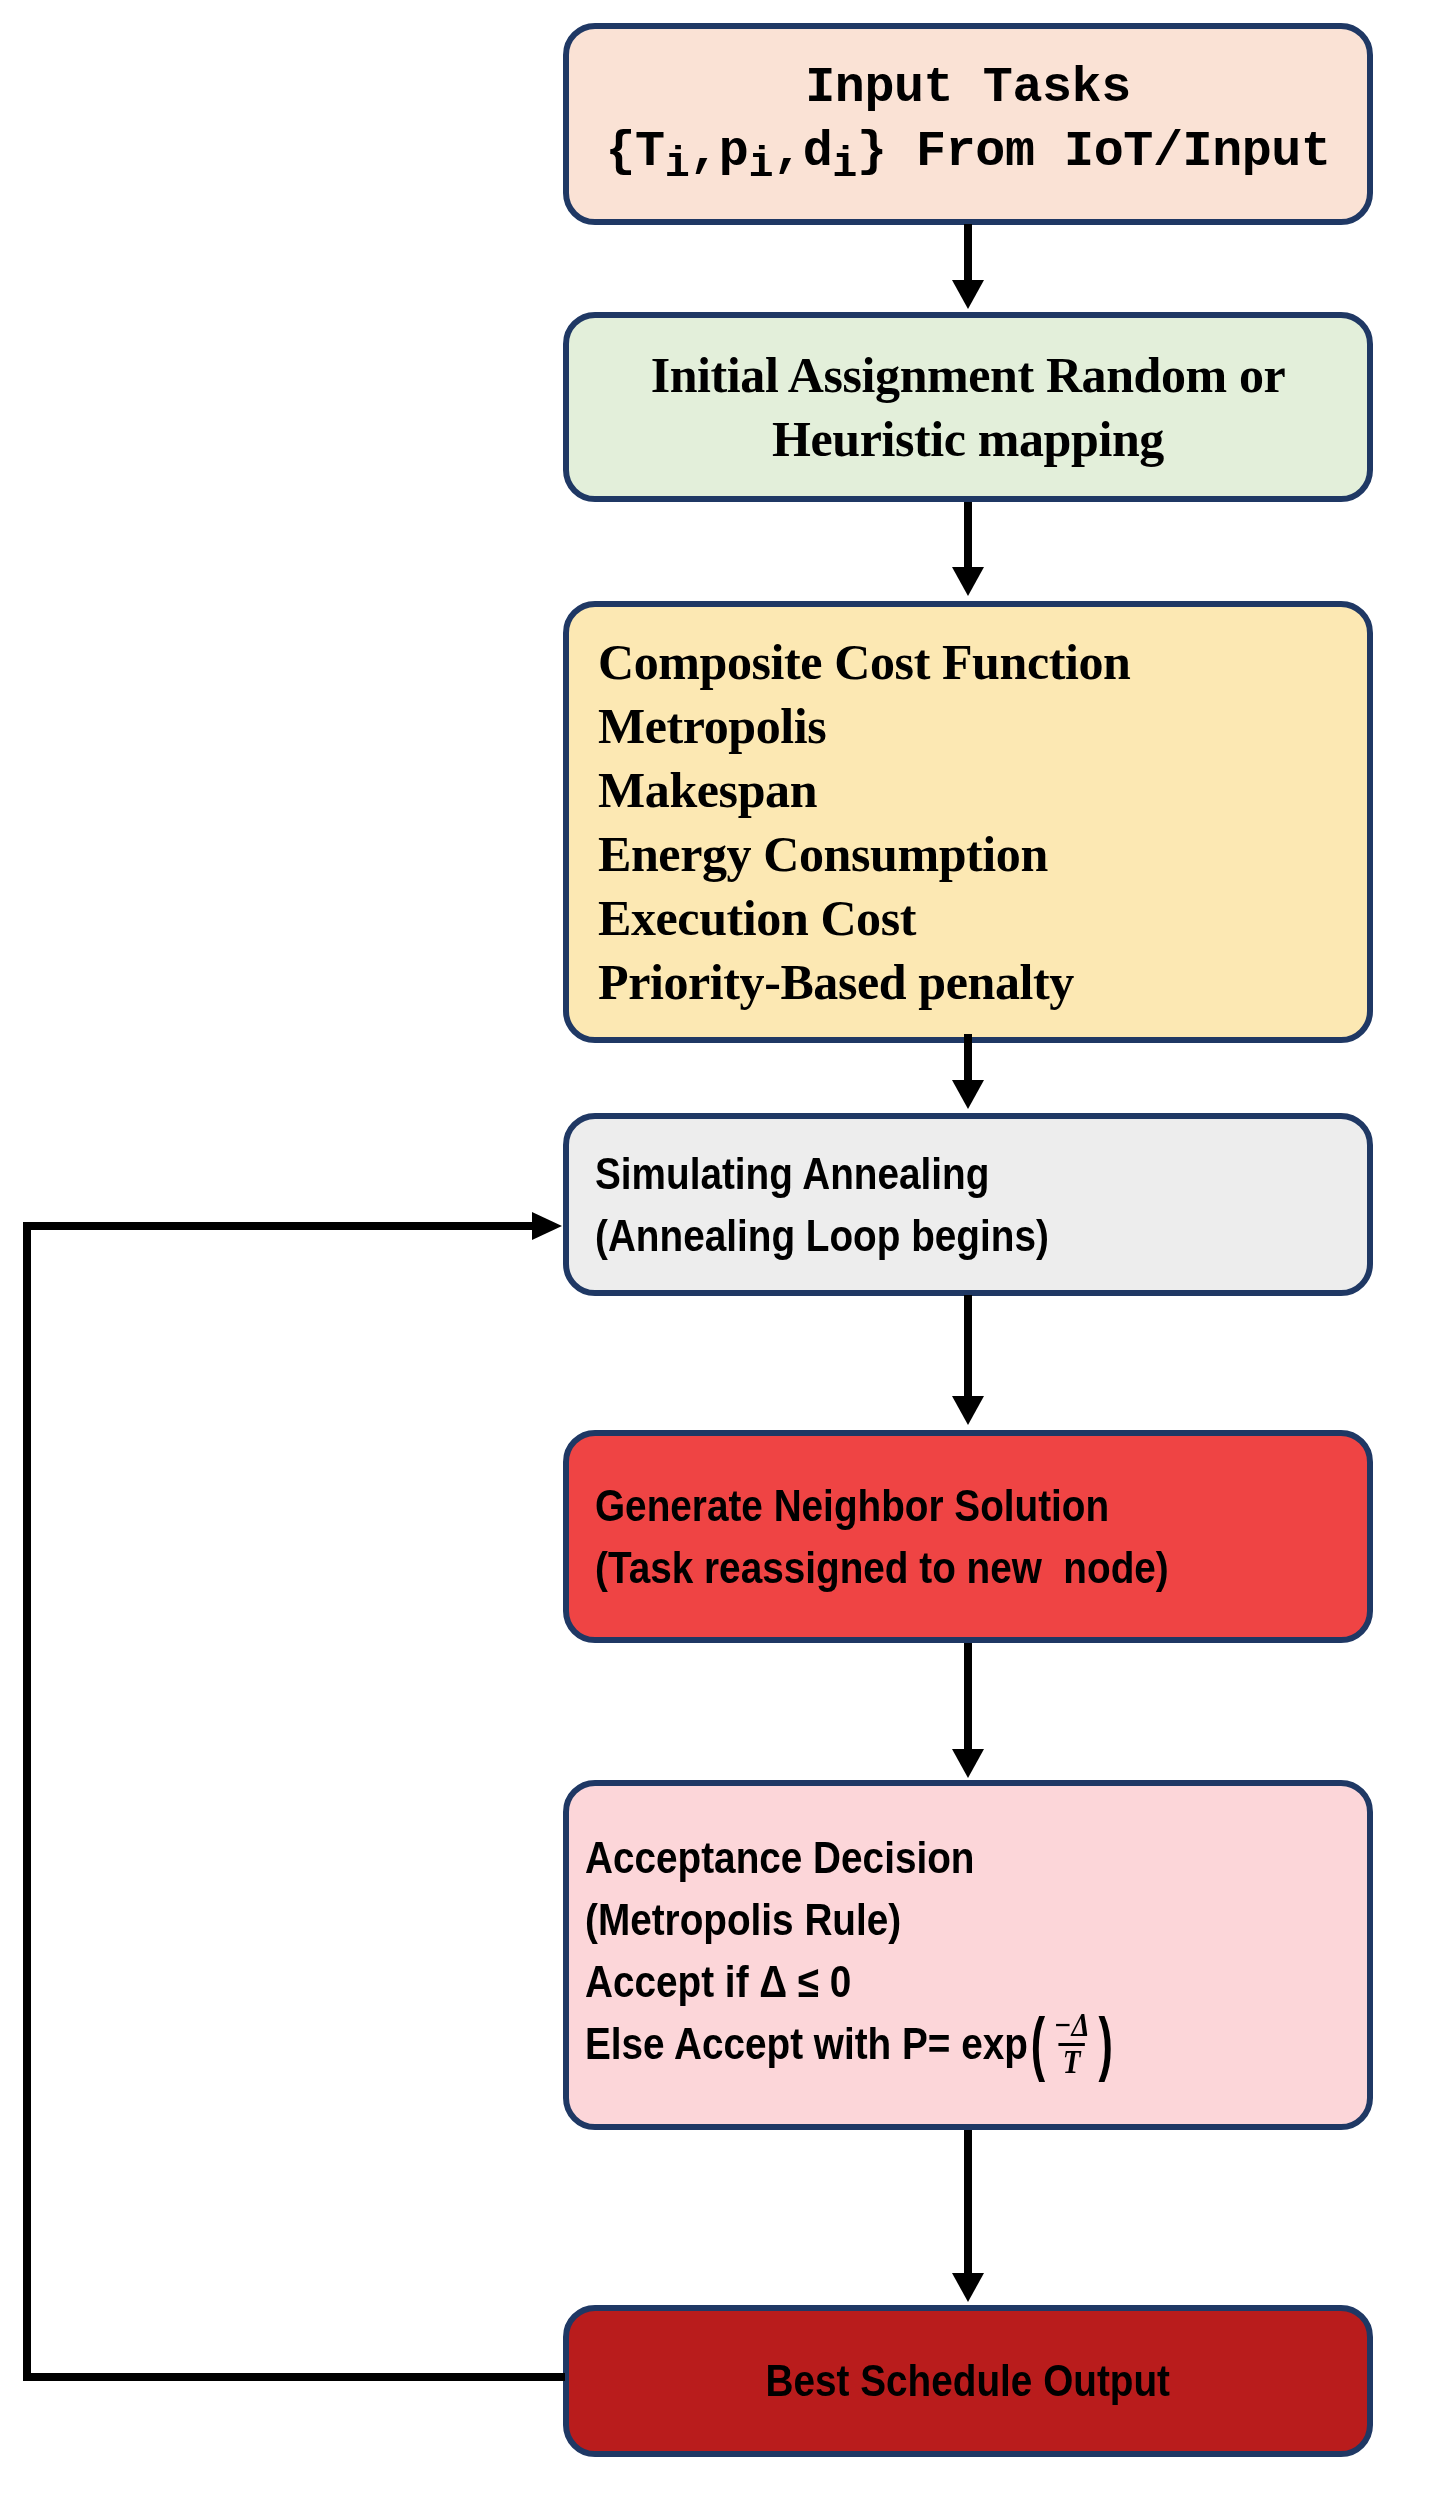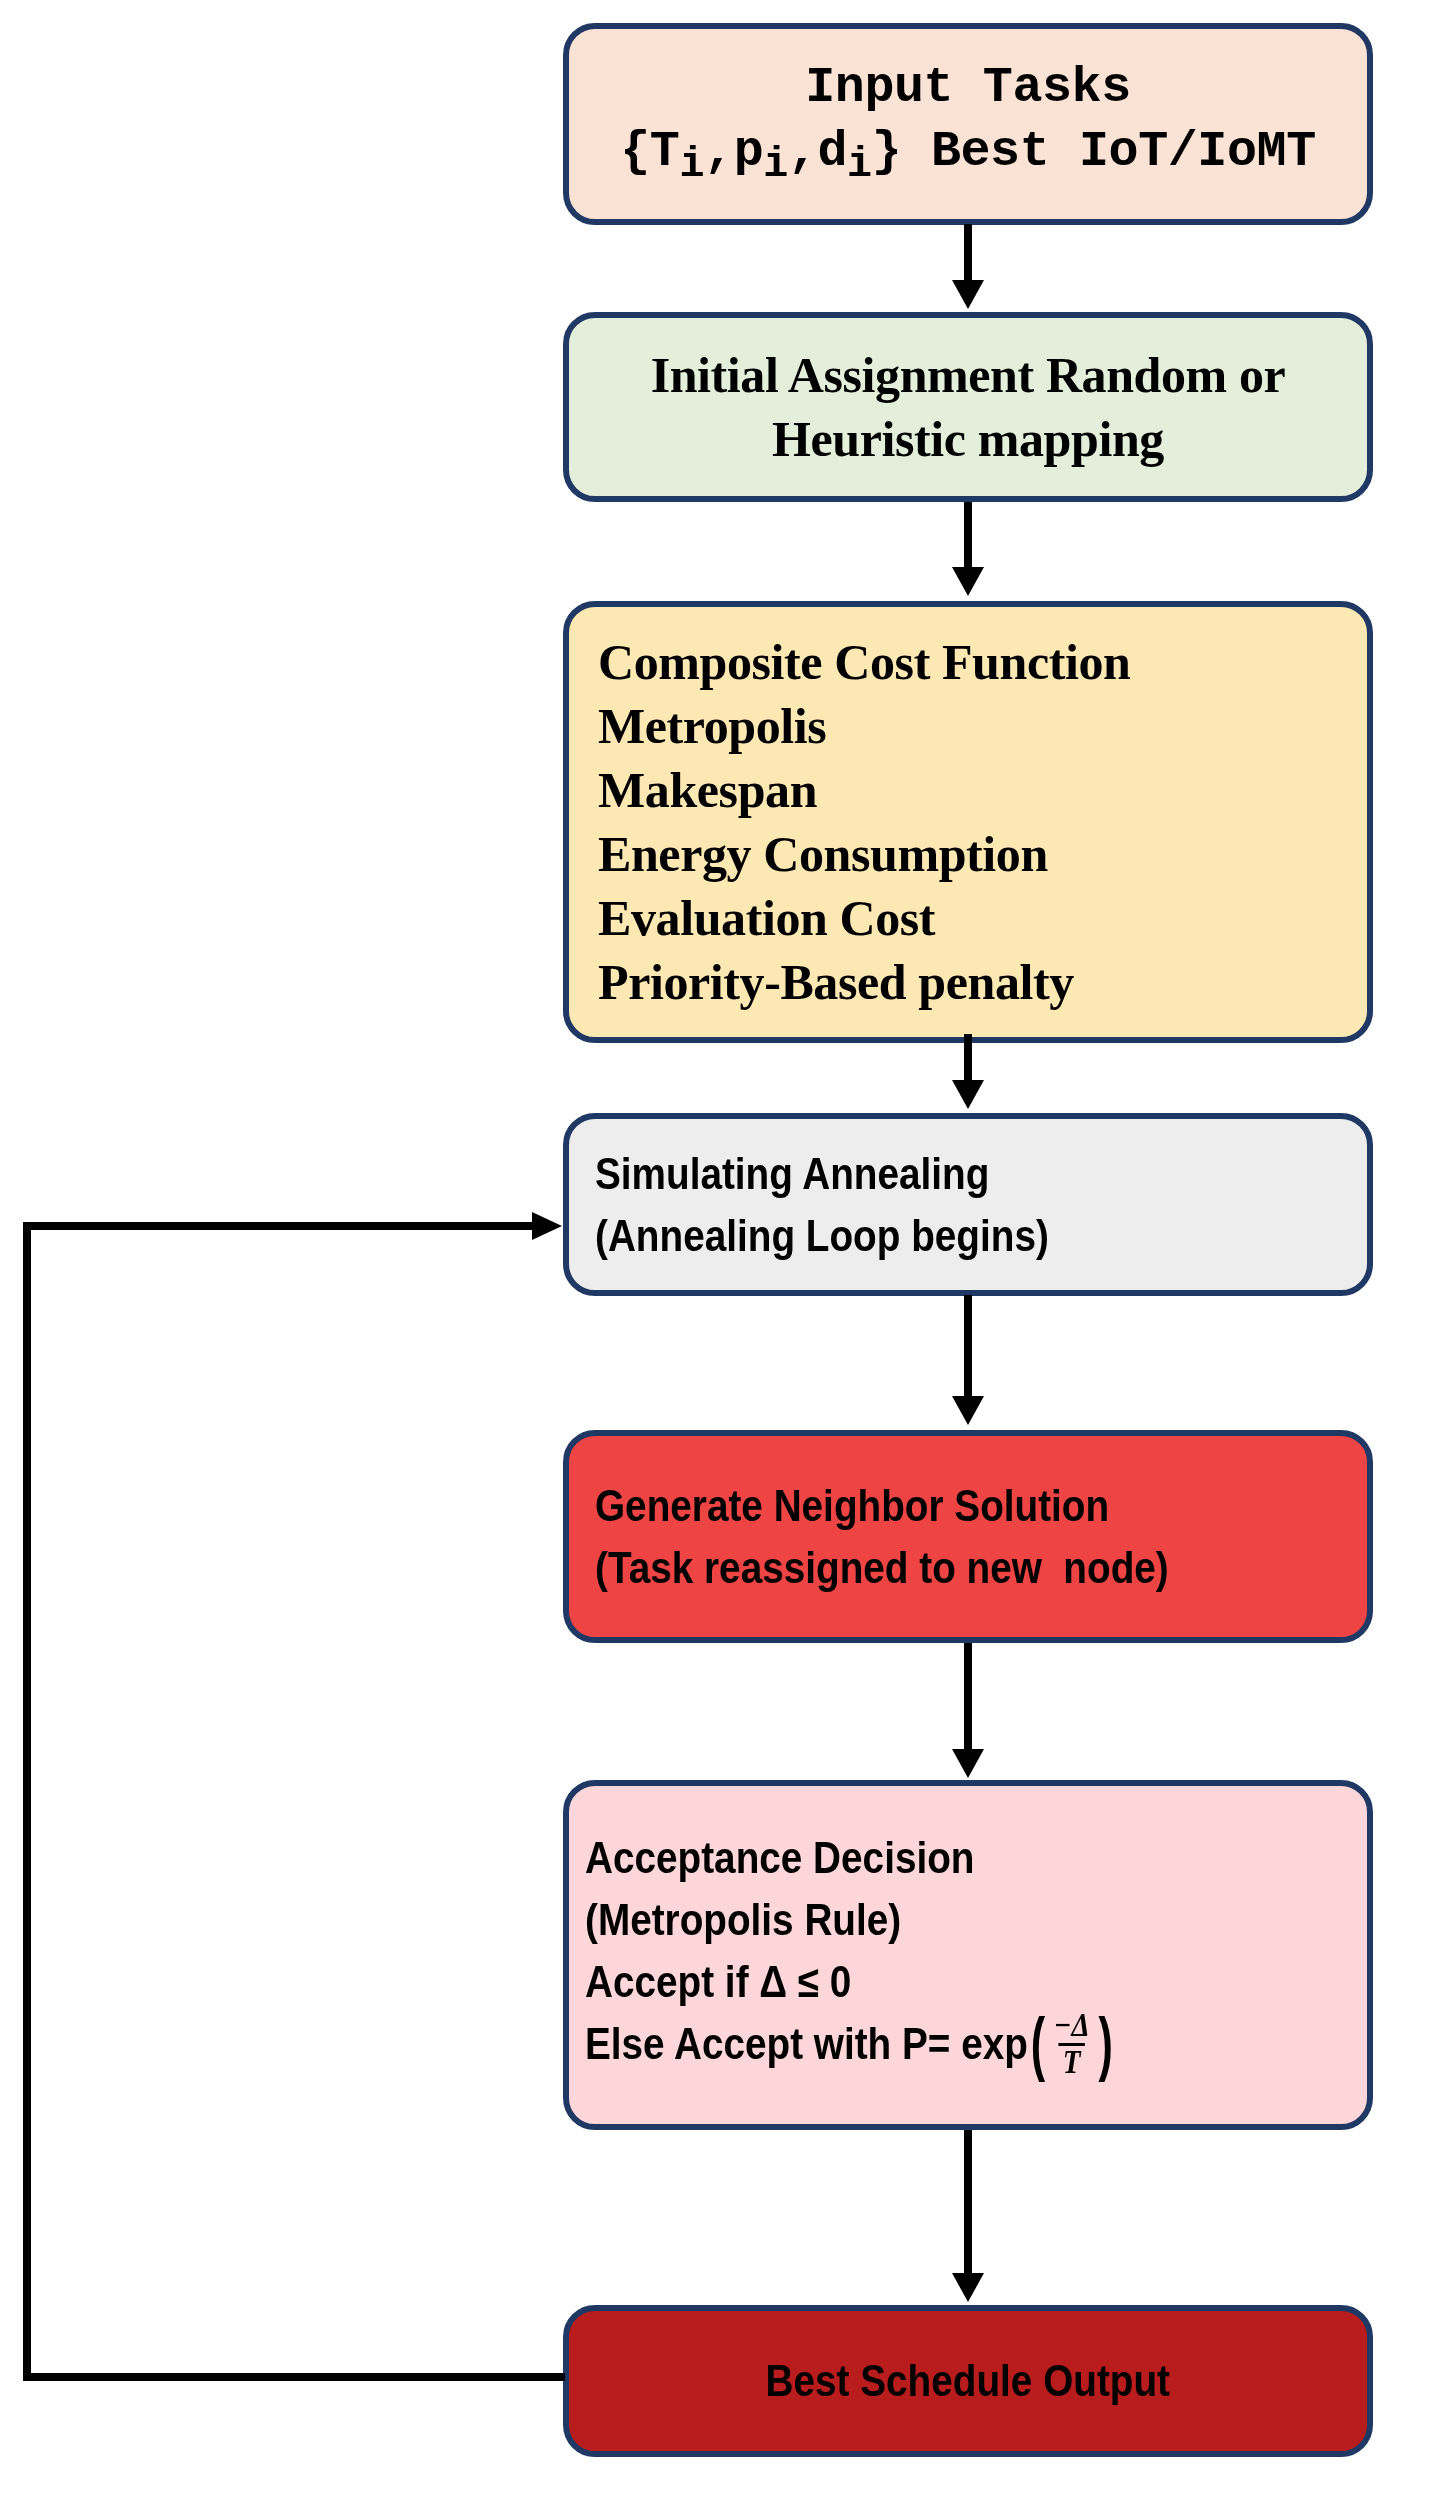--- a/index.html
+++ b/index.html
@@ -155,40 +155,40 @@
     transform: scaleX(0.7);
   }
 </style>
 </head>
 <body>
 
 <div id="page">
 
   <div class="node serif centered" id="node-input" style="background: rgb(250, 226, 213); border-color: rgb(31, 56, 100); font-family: Liberation Mono, monospace;">
     <span class="line">Input Tasks</span>
-    <span class="line"><span>{T</span><sub>i</sub><span>,p</span><sub>i</sub><span>,d</span><sub>i</sub><span>} Best IoT/IoMT</span></span>
+    <span class="line"><span>{T</span><sub>i</sub><span>,p</span><sub>i</sub><span>,d</span><sub>i</sub><span>} From IoT/Input</span></span>
   </div>
 
   <div class="arrow-v" id="arr1-line" style="background: rgb(0, 0, 0);"></div>
   <div class="arrow-head-down" id="arr1-head" style="border-top-color: rgb(0, 0, 0);"></div>
 
   <div class="node serif centered" id="node-initial" style="background: rgb(227, 239, 218); border-color: rgb(31, 56, 100);">
     <span class="line">Initial Assignment Random or</span>
     <span class="line">Heuristic mapping</span>
   </div>
 
   <div class="arrow-v" id="arr2-line" style="background: rgb(0, 0, 0);"></div>
   <div class="arrow-head-down" id="arr2-head" style="border-top-color: rgb(0, 0, 0);"></div>
 
   <div class="node serif lefty" id="node-cost" style="background: rgb(252, 232, 179); border-color: rgb(31, 56, 100);">
     <span class="line">Composite Cost Function</span>
     <span class="line">Metropolis</span>
     <span class="line">Makespan</span>
     <span class="line">Energy Consumption</span>
-    <span class="line">Evaluation Cost</span>
+    <span class="line">Execution Cost</span>
     <span class="line">Priority-Based penalty</span>
   </div>
 
   <div class="arrow-v" id="arr3-line" style="background: rgb(0, 0, 0);"></div>
   <div class="arrow-head-down" id="arr3-head" style="border-top-color: rgb(0, 0, 0);"></div>
 
   <div class="node sans lefty" id="node-annealing" style="background: rgb(237, 237, 237); border-color: rgb(31, 56, 100);">
     <span class="line">Simulating Annealing</span>
     <span class="line">(Annealing Loop begins)</span>
   </div>

